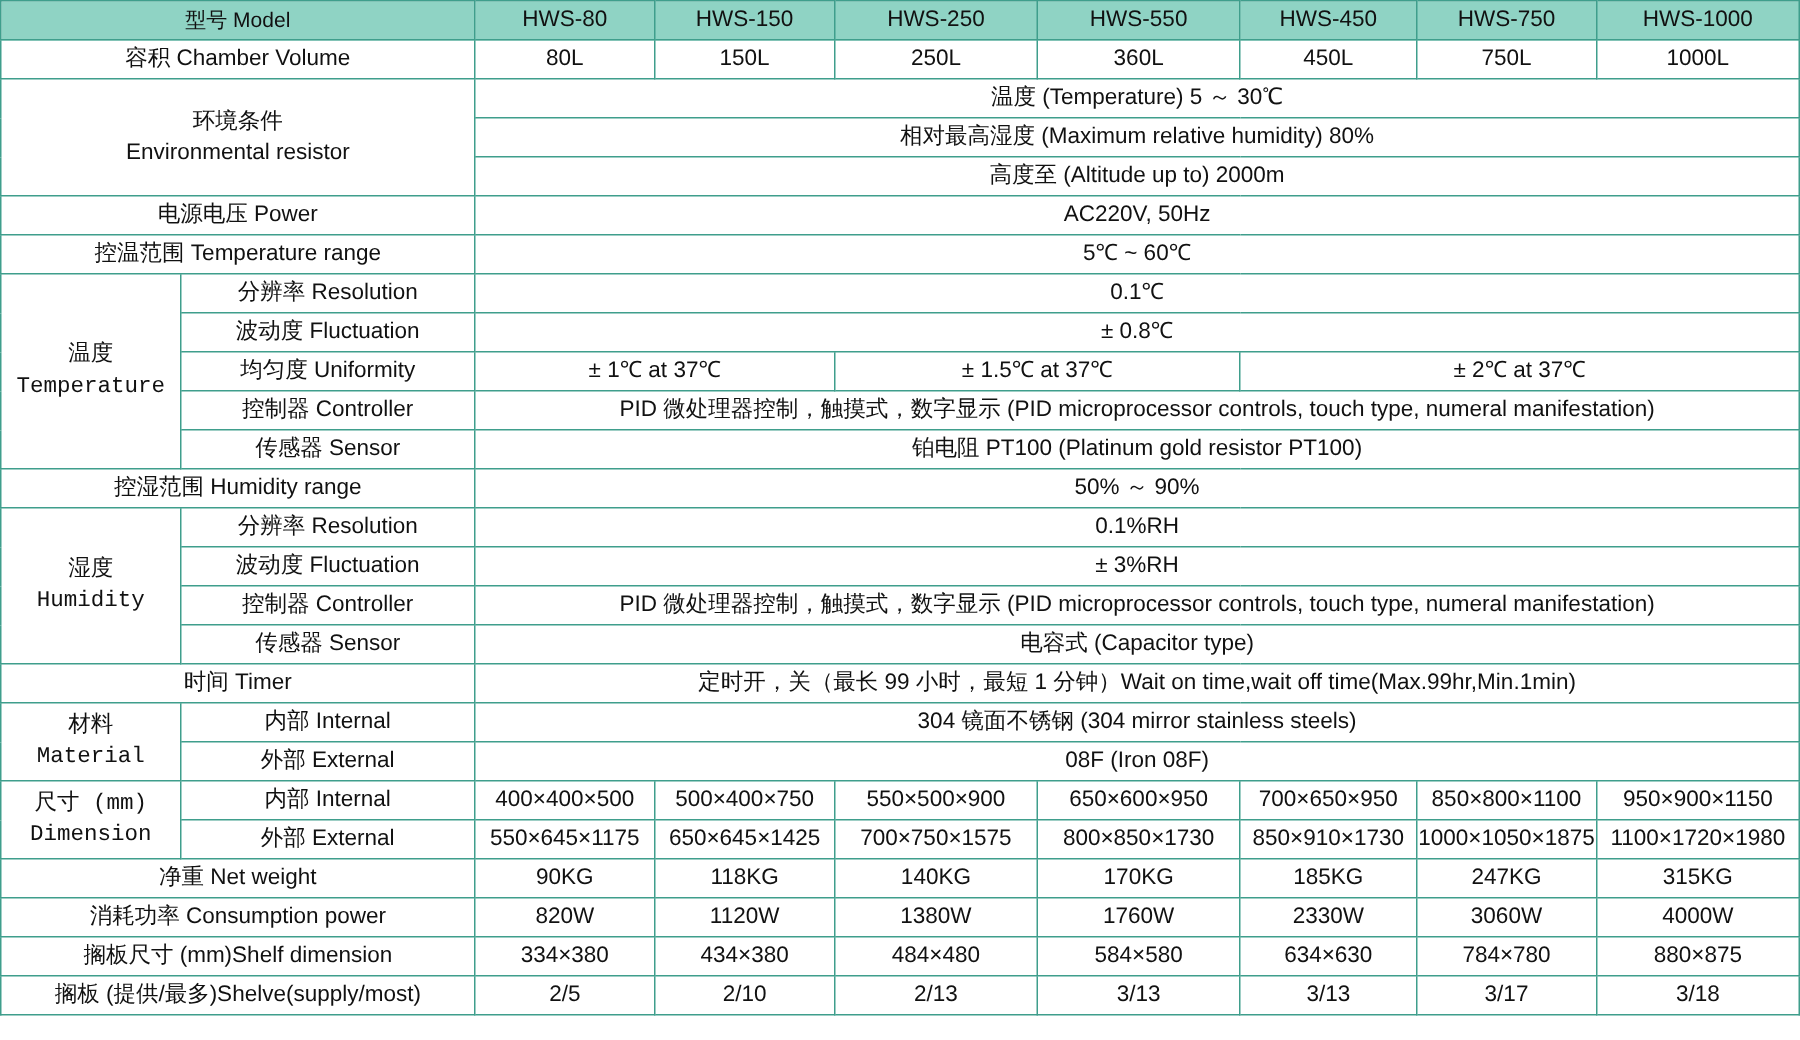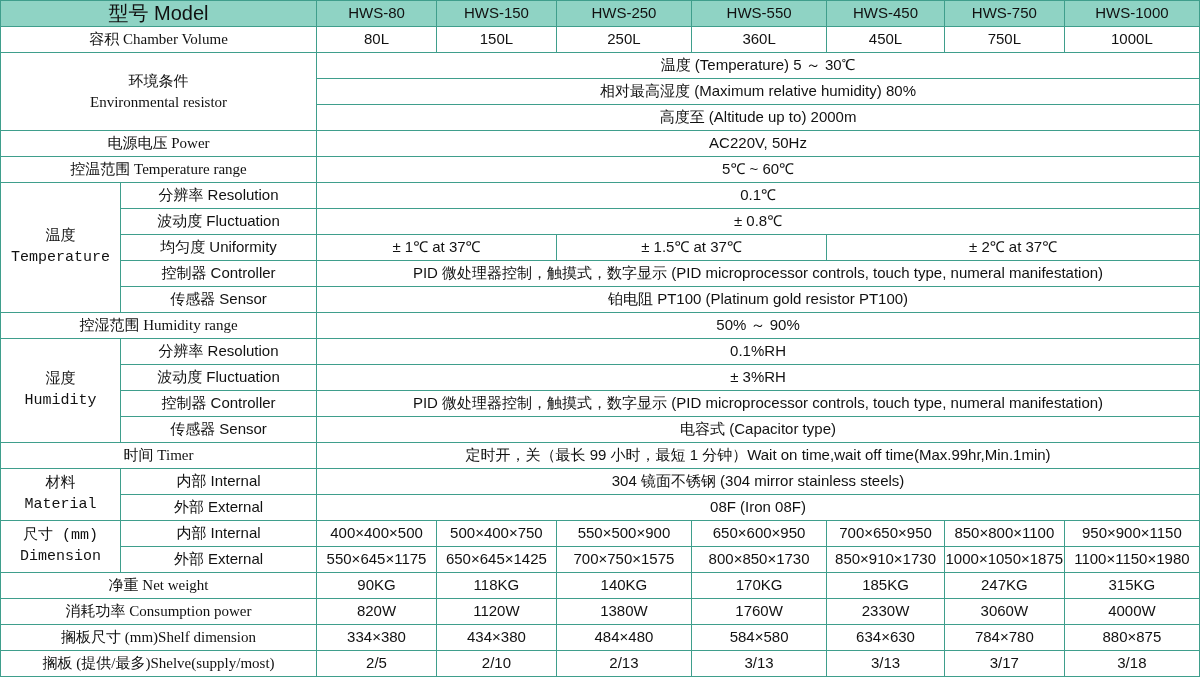--- a/index.html
+++ b/index.html
@@ -31,27 +31,26 @@
     color: #111;
   }
   .hdr th {
     background: #8fd3c4;
     color: #0e3b33;
     font-weight: bold;
     font-size: 17px;
     height: 52px;
   }
   .hdr th.modelcell {
-    font-size: 20px;
+    font-size: 14px;
   }
   td.label-left {
     text-align: left;
     padding-left: 8px;
     font-size: 15px;
-    font-family: Liberation Serif, serif;
   }
   td.label-left-sub {
     text-align: left;
     padding-left: 14px;
     font-size: 15px;
     margin-top: 45px;
   }
   td.rowgroup {
     text-align: left;
     padding-left: 8px;
@@ -221,21 +220,21 @@
     <td class="xsmall-val">950×900×1150</td>
   </tr>
   <tr>
     <td class="label-left-sub">外部 External</td>
     <td class="xsmall-val">550×645×1175</td>
     <td class="xsmall-val">650×645×1425</td>
     <td class="xsmall-val">700×750×1575</td>
     <td class="xsmall-val">800×850×1730</td>
     <td class="xsmall-val">850×910×1730</td>
     <td class="xsmall-val">1000×1050×1875</td>
-    <td class="xsmall-val">1100×1150×1980</td>
+    <td class="xsmall-val">1100×1720×1980</td>
   </tr>
 
   <tr>
     <td colspan="2" class="label-left">净重 Net weight</td>
     <td class="cell-val">90KG</td>
     <td class="cell-val">118KG</td>
     <td class="cell-val">140KG</td>
     <td class="cell-val">170KG</td>
     <td class="cell-val">185KG</td>
     <td class="cell-val">247KG</td>

